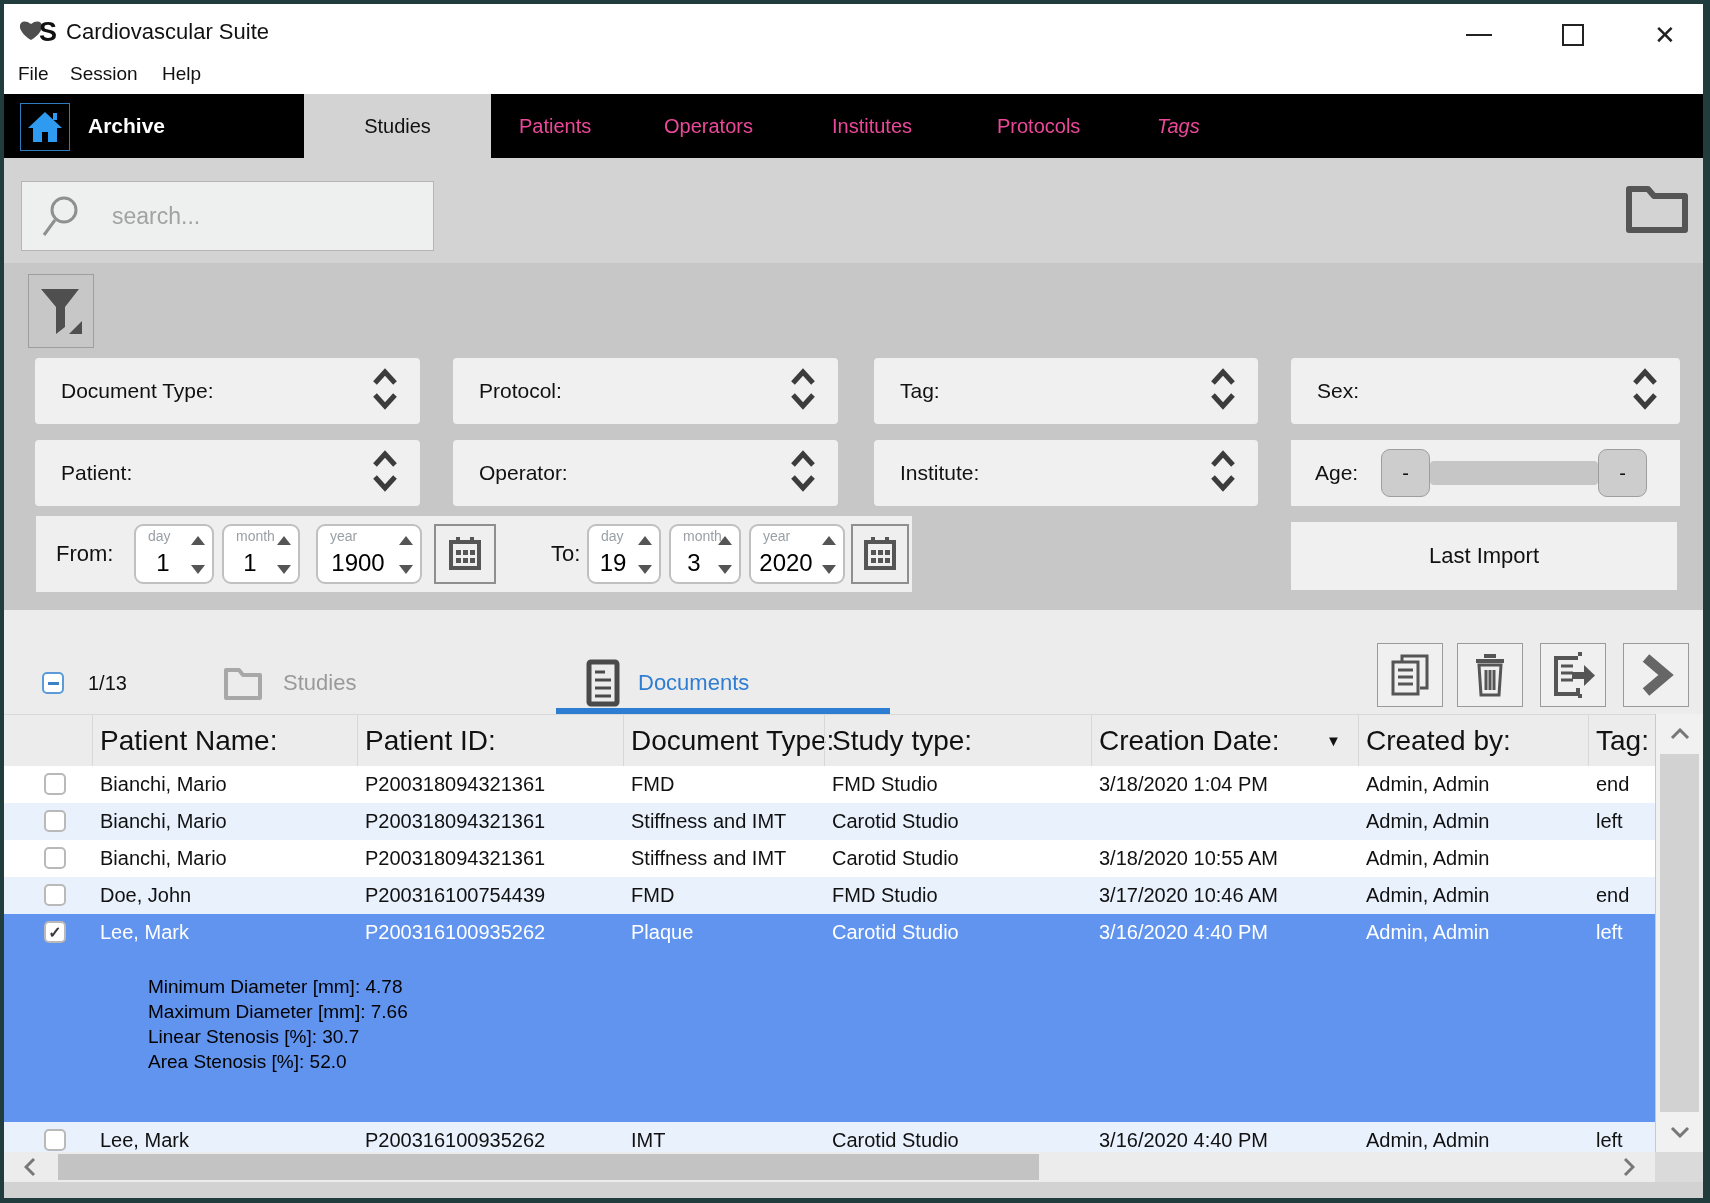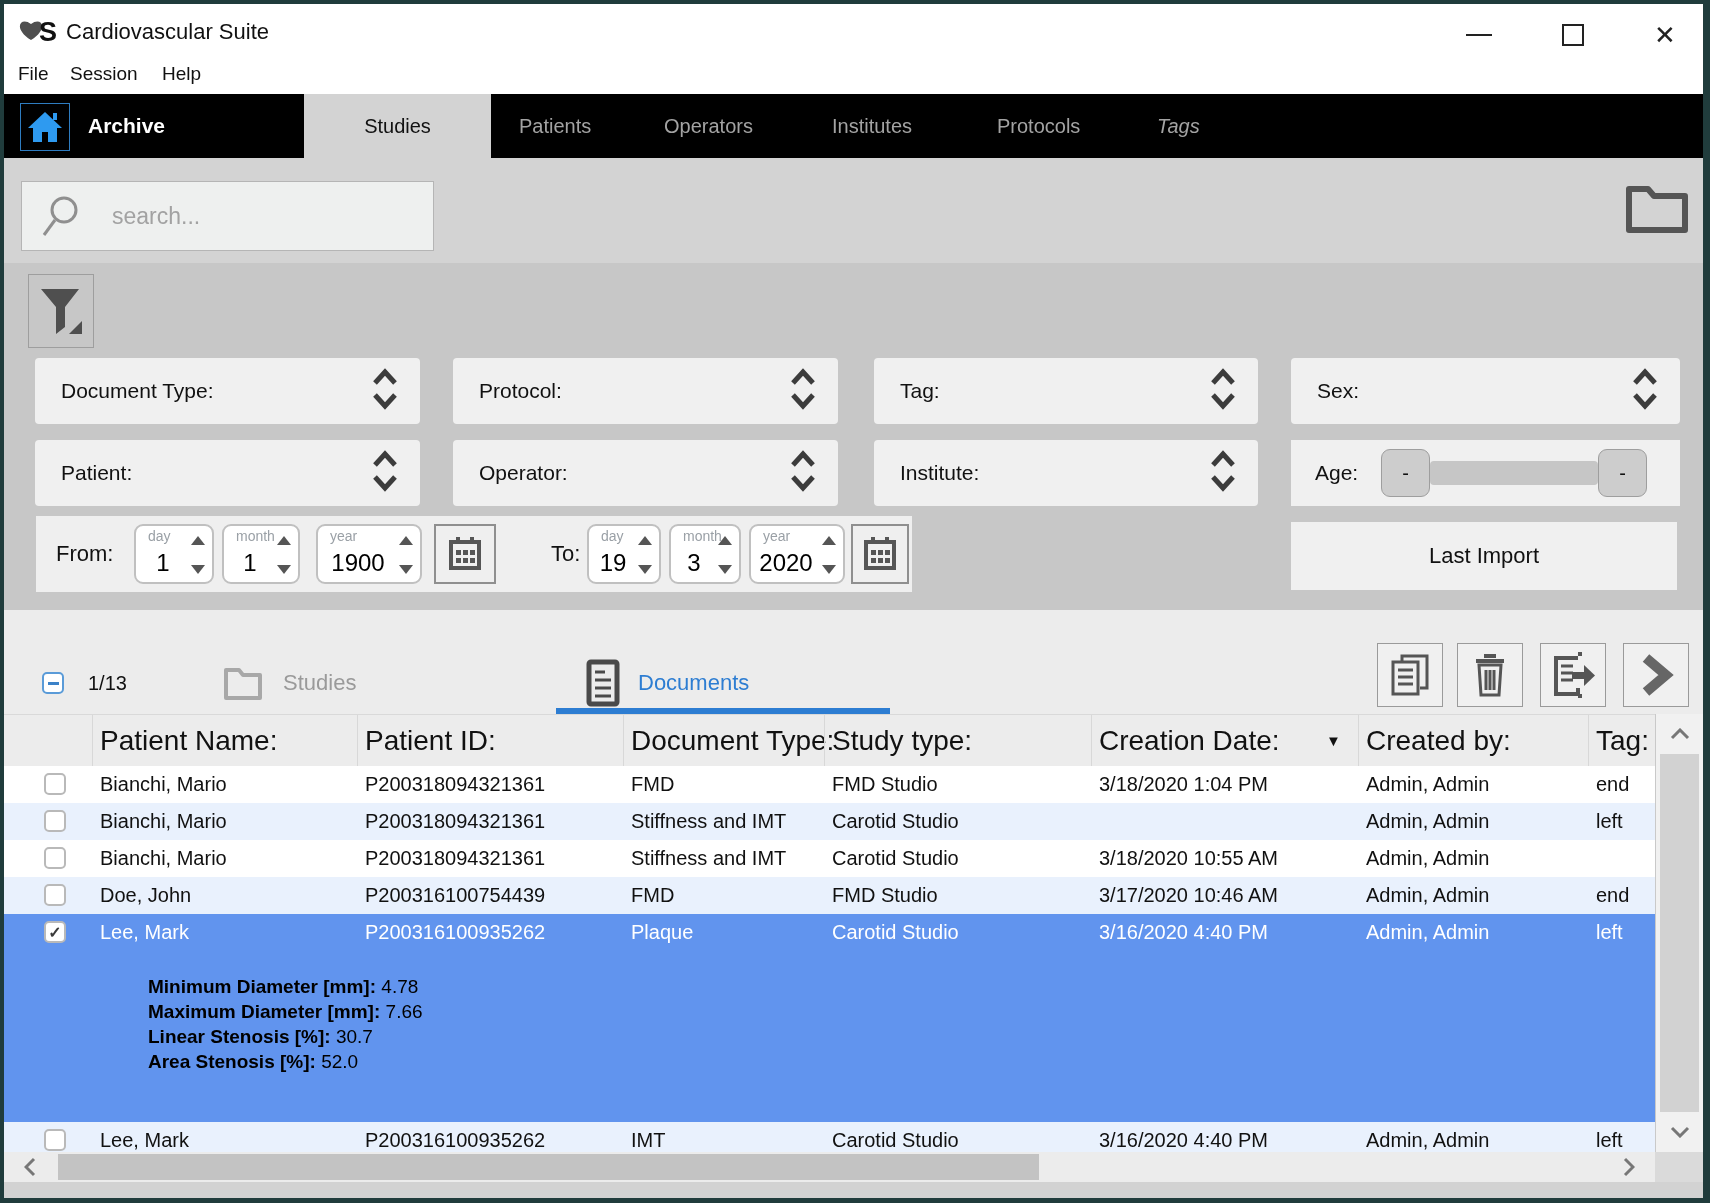--- a/index.html
+++ b/index.html
@@ -13,21 +13,21 @@
   .logo-s{font-size:27px;font-weight:700;color:#111;margin-left:-5px;}
   .app-title{font-size:22px;color:#111;margin-left:9px;}
   .winbtn{top:16px;width:34px;height:30px;display:flex;align-items:center;justify-content:center;cursor:default;}
   .menubar{left:4px;top:56px;right:7px;height:38px;background:#fff;}
   .menu-item{top:0;height:38px;line-height:36px;font-size:19px;color:#111;}
   .navbar{left:4px;top:94px;right:7px;height:64px;background:#000;}
   .home-btn{left:16px;top:9px;width:48px;height:46px;border:1px solid #2e7cc0;display:flex;align-items:center;justify-content:center;}
   .archive{left:84px;top:0;height:64px;line-height:64px;color:#fff;font-weight:700;font-size:21px;}
   .tab-active{left:300px;top:0;width:187px;height:64px;background:#d3d3d3;color:#111;font-size:20px;
               display:flex;align-items:center;justify-content:center;}
-  .tab-inactive{top:0;height:64px;line-height:64px;color:#a3a3a3;font-size:20px;}
+  .tab-inactive{top:0;height:64px;line-height:64px;color:#ec4899;font-size:20px;}
   
   .band-search{left:4px;top:158px;right:7px;height:105px;background:#d3d3d3;}
   .band-filters{left:4px;top:263px;right:7px;height:347px;background:#c7c7c7;}
   .searchbox{left:21px;top:181px;width:413px;height:70px;background:#eef0ef;border:1px solid #b5b5b5;box-sizing:border-box;}
   .search-ph{position:absolute;left:90px;top:0;height:68px;line-height:68px;font-size:23px;color:#a2a2a2;}
   .funnel-btn{left:28px;top:274px;width:66px;height:74px;border:1px solid #9e9e9e;box-sizing:border-box;
               display:flex;align-items:center;justify-content:center;}
   .dd{background:#f0f0f0;border-radius:4px;}
   .dd-label{position:absolute;left:26px;top:0;bottom:0;display:flex;align-items:center;font-size:21px;color:#111;}
   .dd-chev{position:absolute;right:20px;top:50%;transform:translateY(-50%);}
@@ -62,21 +62,21 @@
   .thead .hsep{position:absolute;top:0;width:1px;height:52px;background:#d8d8d8;}
   .sort-arrow{position:absolute;left:1322px;top:0;height:52px;line-height:52px;font-size:15px;color:#111;}
   .tbody{left:4px;top:766px;width:1651px;height:386px;background:#fff;overflow:hidden;}
   .trow{position:absolute;left:0;width:100%;overflow:hidden;}
   .trow .cell{position:absolute;top:0;font-size:20px;color:#111;white-space:nowrap;overflow:hidden;}
   .trow.sel .cell{color:#fff;}
   .rowchk{position:absolute;left:40px;width:22px;height:22px;background:#fff;border:2px solid #b9b9b9;border-radius:5px;
           box-sizing:border-box;display:flex;align-items:center;justify-content:center;font-size:16px;font-weight:700;color:#3a3a3a;}
   .details{position:absolute;left:144px;top:60px;}
   .dline{height:25px;line-height:25px;font-size:19px;color:#000;white-space:nowrap;}
-  .dline b{font-weight:700;text-align:right;}
+  .dline b{font-weight:400;text-align:right;}
   
   .vscroll{left:1655px;top:714px;width:48px;height:438px;background:#f1f1f1;border-left:1px solid #c9c9c9;box-sizing:border-box;}
   .vthumb{position:absolute;left:4px;right:4px;top:40px;height:358px;background:#d2d2d2;}
   .varrow{position:absolute;left:0;right:0;height:40px;display:flex;align-items:center;justify-content:center;}
   .hscroll{left:4px;top:1152px;width:1651px;height:30px;background:#ececec;}
   .hthumb{position:absolute;left:54px;top:2px;width:981px;height:26px;background:#c3c3c3;}
   .harrow{position:absolute;top:0;height:30px;width:52px;display:flex;align-items:center;justify-content:center;}
   .corner{left:1655px;top:1152px;width:48px;height:30px;background:#dadada;}
   .bottomstrip{left:4px;top:1182px;right:7px;height:17px;background:#d2d2d2;}
 </style>

